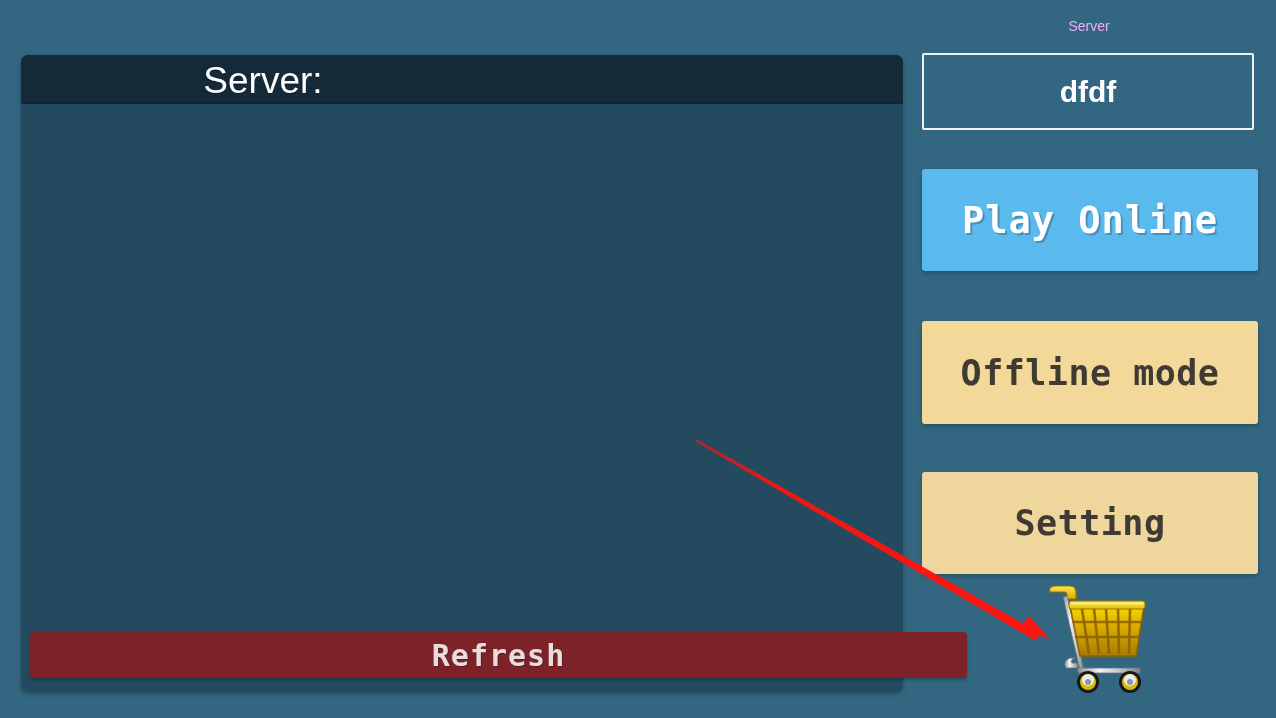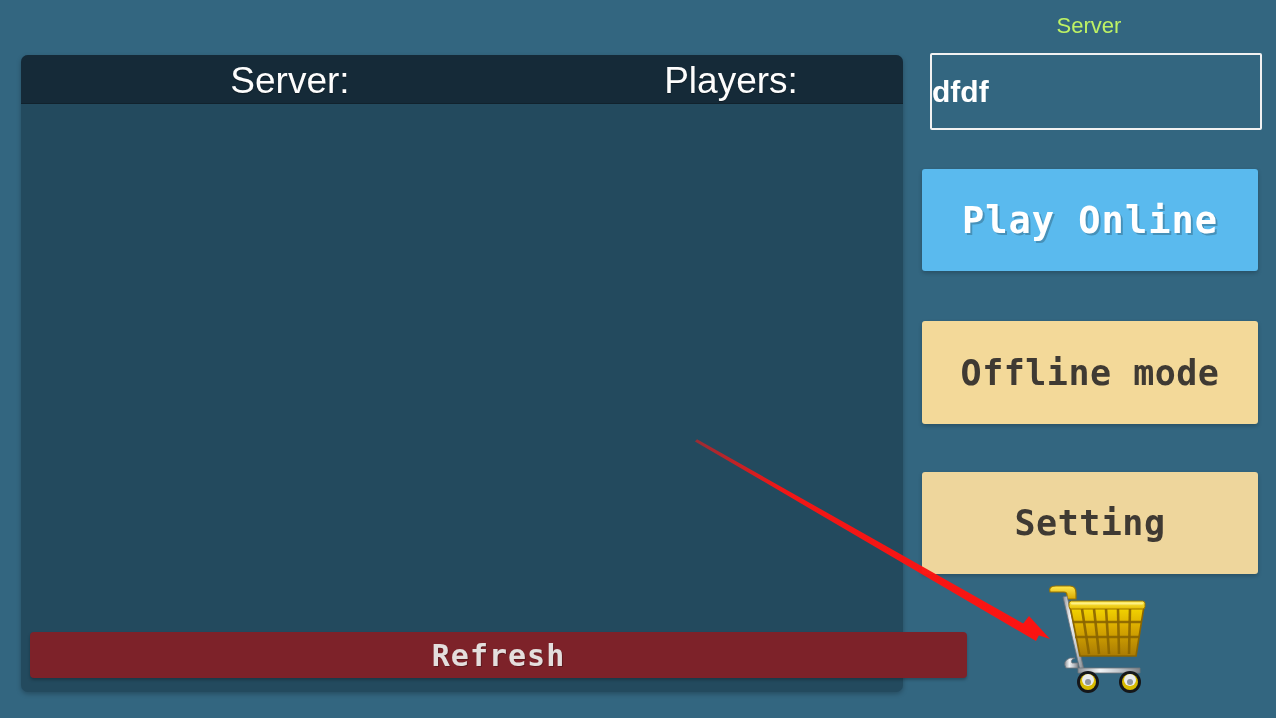--- a/index.html
+++ b/index.html
@@ -48,21 +48,20 @@
   .col-head {
     position: absolute;
     top: 6px;
     font-size: 37px;
     line-height: 40px;
     color: #fdfdfd;
     font-family: "Liberation Sans", sans-serif;
     font-weight: 400;
     white-space: nowrap;
     text-shadow: 0 1px 1px rgba(0,0,0,0.35);
-    padding-left: 27px;
   }
   .col-head.c1 { left: 0;   width: 484px; text-align: center; }
   .col-head.c2 { left: 484px; width: 398px; text-align: center; }
 
   .list-body {
     position: absolute;
     left: 0;
     top: 49px;
     width: 882px;
     height: 539px;
@@ -96,43 +95,42 @@
     top: 0;
     width: 355px;
     height: 718px;
   }
   .side-label {
     position: absolute;
     left: 0;
     top: 13px;
     width: 336px;
     text-align: center;
-    font-size: 22px;
+    font-size: 14px;
     line-height: 26px;
-    color: #bef264;
+    color: #f0abfc;
     font-family: "Liberation Sans", sans-serif;
   }
   .server-input {
     position: absolute;
     left: 1px;
     top: 53px;
     width: 332px;
     height: 77px;
     background: transparent;
     border: 2px solid #f2f2f2;
     border-radius: 2px;
     color: #ffffff;
     font-size: 30px;
     font-weight: bold;
-    text-align: left;
+    text-align: center;
     font-family: "Liberation Sans", sans-serif;
     box-sizing: border-box;
     outline: none;
     padding: 0;
-    margin-left: 8px;
   }
   .server-input::placeholder { color: #bcd2dd; font-weight: normal; }
 
   .menu-btn {
     position: absolute;
     left: 1px;
     width: 336px;
     border: none;
     border-radius: 3px;
     cursor: pointer;
@@ -190,21 +188,20 @@
 </style>
 </head>
 <body>
 
 <div id="screen">
 
   <div class="server-panel">
 
     <div class="list-header">
       <div class="col-head c1">Server:</div>
-      <div class="col-head c2">Players:</div>
     </div>
 
     <div class="list-body"></div>
 
     <button class="refresh-btn">Refresh</button>
   </div>
 
   <div class="side">
 
     <div class="side-label">Server</div>

